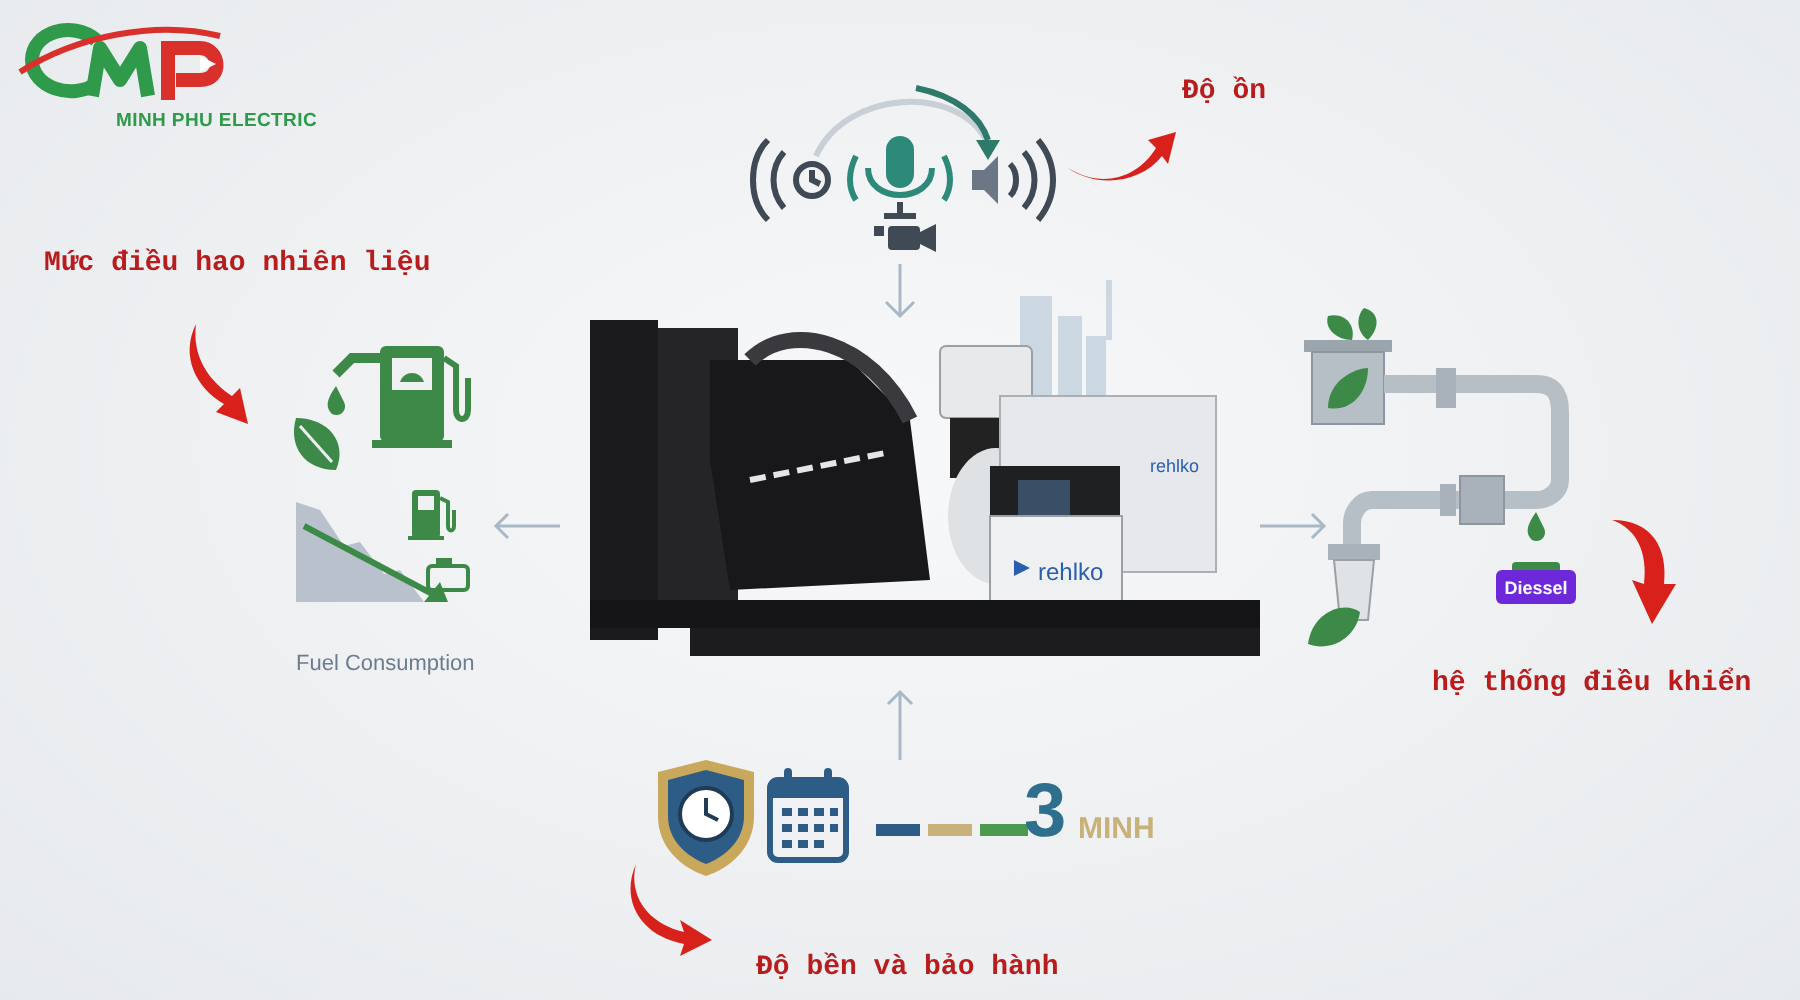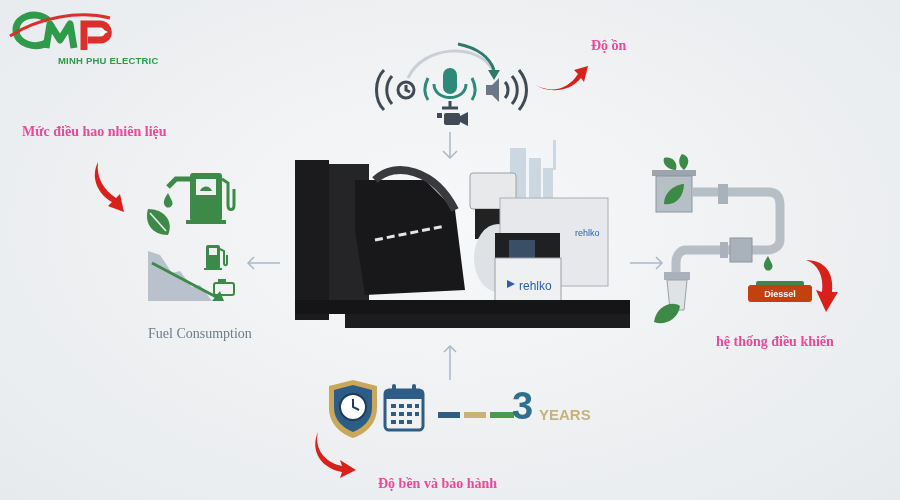--- a/index.html
+++ b/index.html
@@ -16,35 +16,35 @@
   .logo-text {
     position:absolute; left:6px; top:49px;
     font-family: "Liberation Sans", sans-serif;
     font-weight:bold; font-size:9.5px; color:#2e9a4a; letter-spacing:0.2px;
     white-space:nowrap;
     padding-left:44px;
   }
 
   
   .label {
-    font-family: Liberation Serif, serif;
-    font-weight:bold; font-size:14px; color:#ec4899; white-space:nowrap;
+    font-family: Liberation Mono, monospace;
+    font-weight:bold; font-size:14px; color:#b91c1c; white-space:nowrap;
   }
   .lbl-noise { left:591px; top:38px; }
   .lbl-fuel  { left:22px; top:124px; }
   .lbl-ctrl  { left:716px; top:334px; }
   .lbl-dur   { left:378px; top:459px;margin-top:17px; }
 
   .fuel-caption {
     left:148px; top:326px;
-    font-family:Liberation Serif, serif; font-size:14px; color:#6b7c8f;
+    font-family:Liberation Sans, sans-serif; font-size:11px; color:#6b7c8f;
   }
   .diesel-tag {
-    left:748px; top:285px; width:64px; height:17px;
-    background:#c2410c; color:#fff; border-radius:3px;
+    left:748px; top:285px; width:40px; height:17px;
+    background:#6d28d9; color:#fff; border-radius:3px;
     font-family:"Liberation Sans", sans-serif; font-weight:bold; font-size:9px;
     display:flex; align-items:center; justify-content:center;
   }
   .diesel-tag::before {
     content:""; position:absolute; top:-4px; left:8px; right:8px; height:4px;
     background:#3d8a48; border-radius:2px 2px 0 0;
   }
 
   .years-num {
     left:512px; top:387px;
@@ -256,18 +256,18 @@
         <rect x="82" y="40" width="5" height="4"></rect>
     </g>
   </g>
   <g>
     <rect x="113" y="32" width="22" height="6" fill="#2d5d86"></rect>
     <rect x="139" y="32" width="22" height="6" fill="#c9b27a"></rect>
     <rect x="165" y="32" width="24" height="6" fill="#4b9a4f"></rect>
   </g>
 </svg>
 <div class="abs years-num">3</div>
-<div class="abs years-txt">YEARS</div>
+<div class="abs years-txt">MINH</div>
 
 <svg class="abs" style="left:312px;top:430px" width="46" height="48" viewBox="0 0 46 48">
   <path d="M6 2 C 2 18, 12 32, 30 36 L28 30 L44 40 L28 48 L30 42 C 8 38, -2 20, 6 2 Z" fill="#d8211b"></path>
 </svg>
 <div class="abs label lbl-dur">Độ bền và bảo hành</div>
 
 </body></html>

